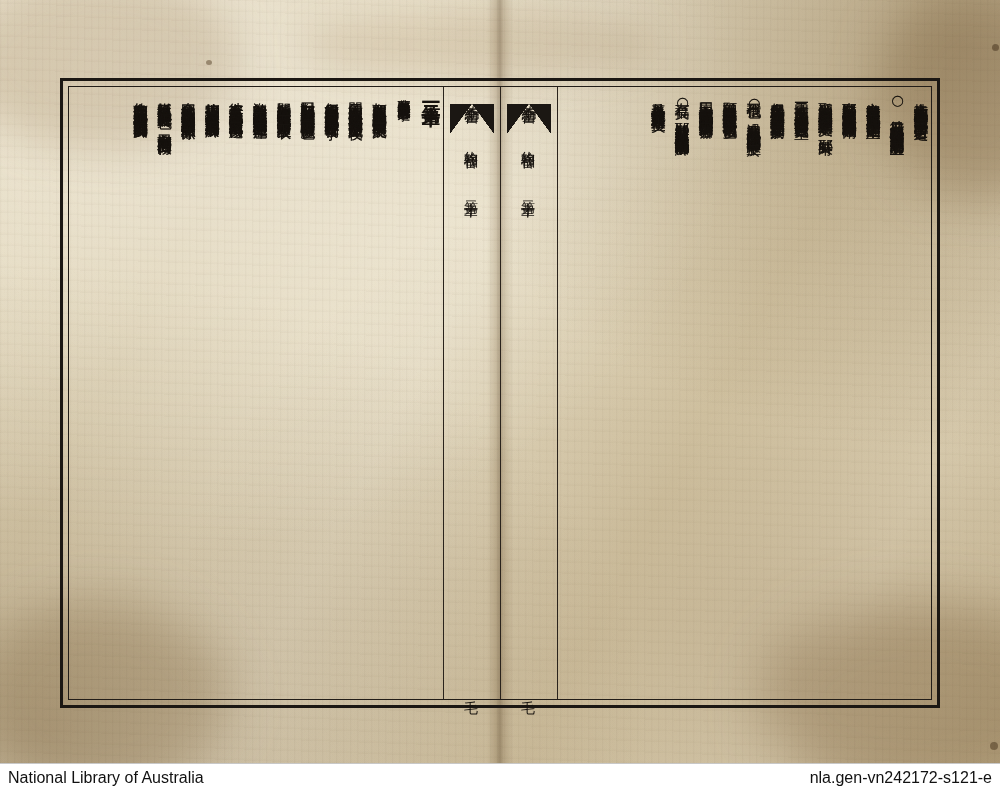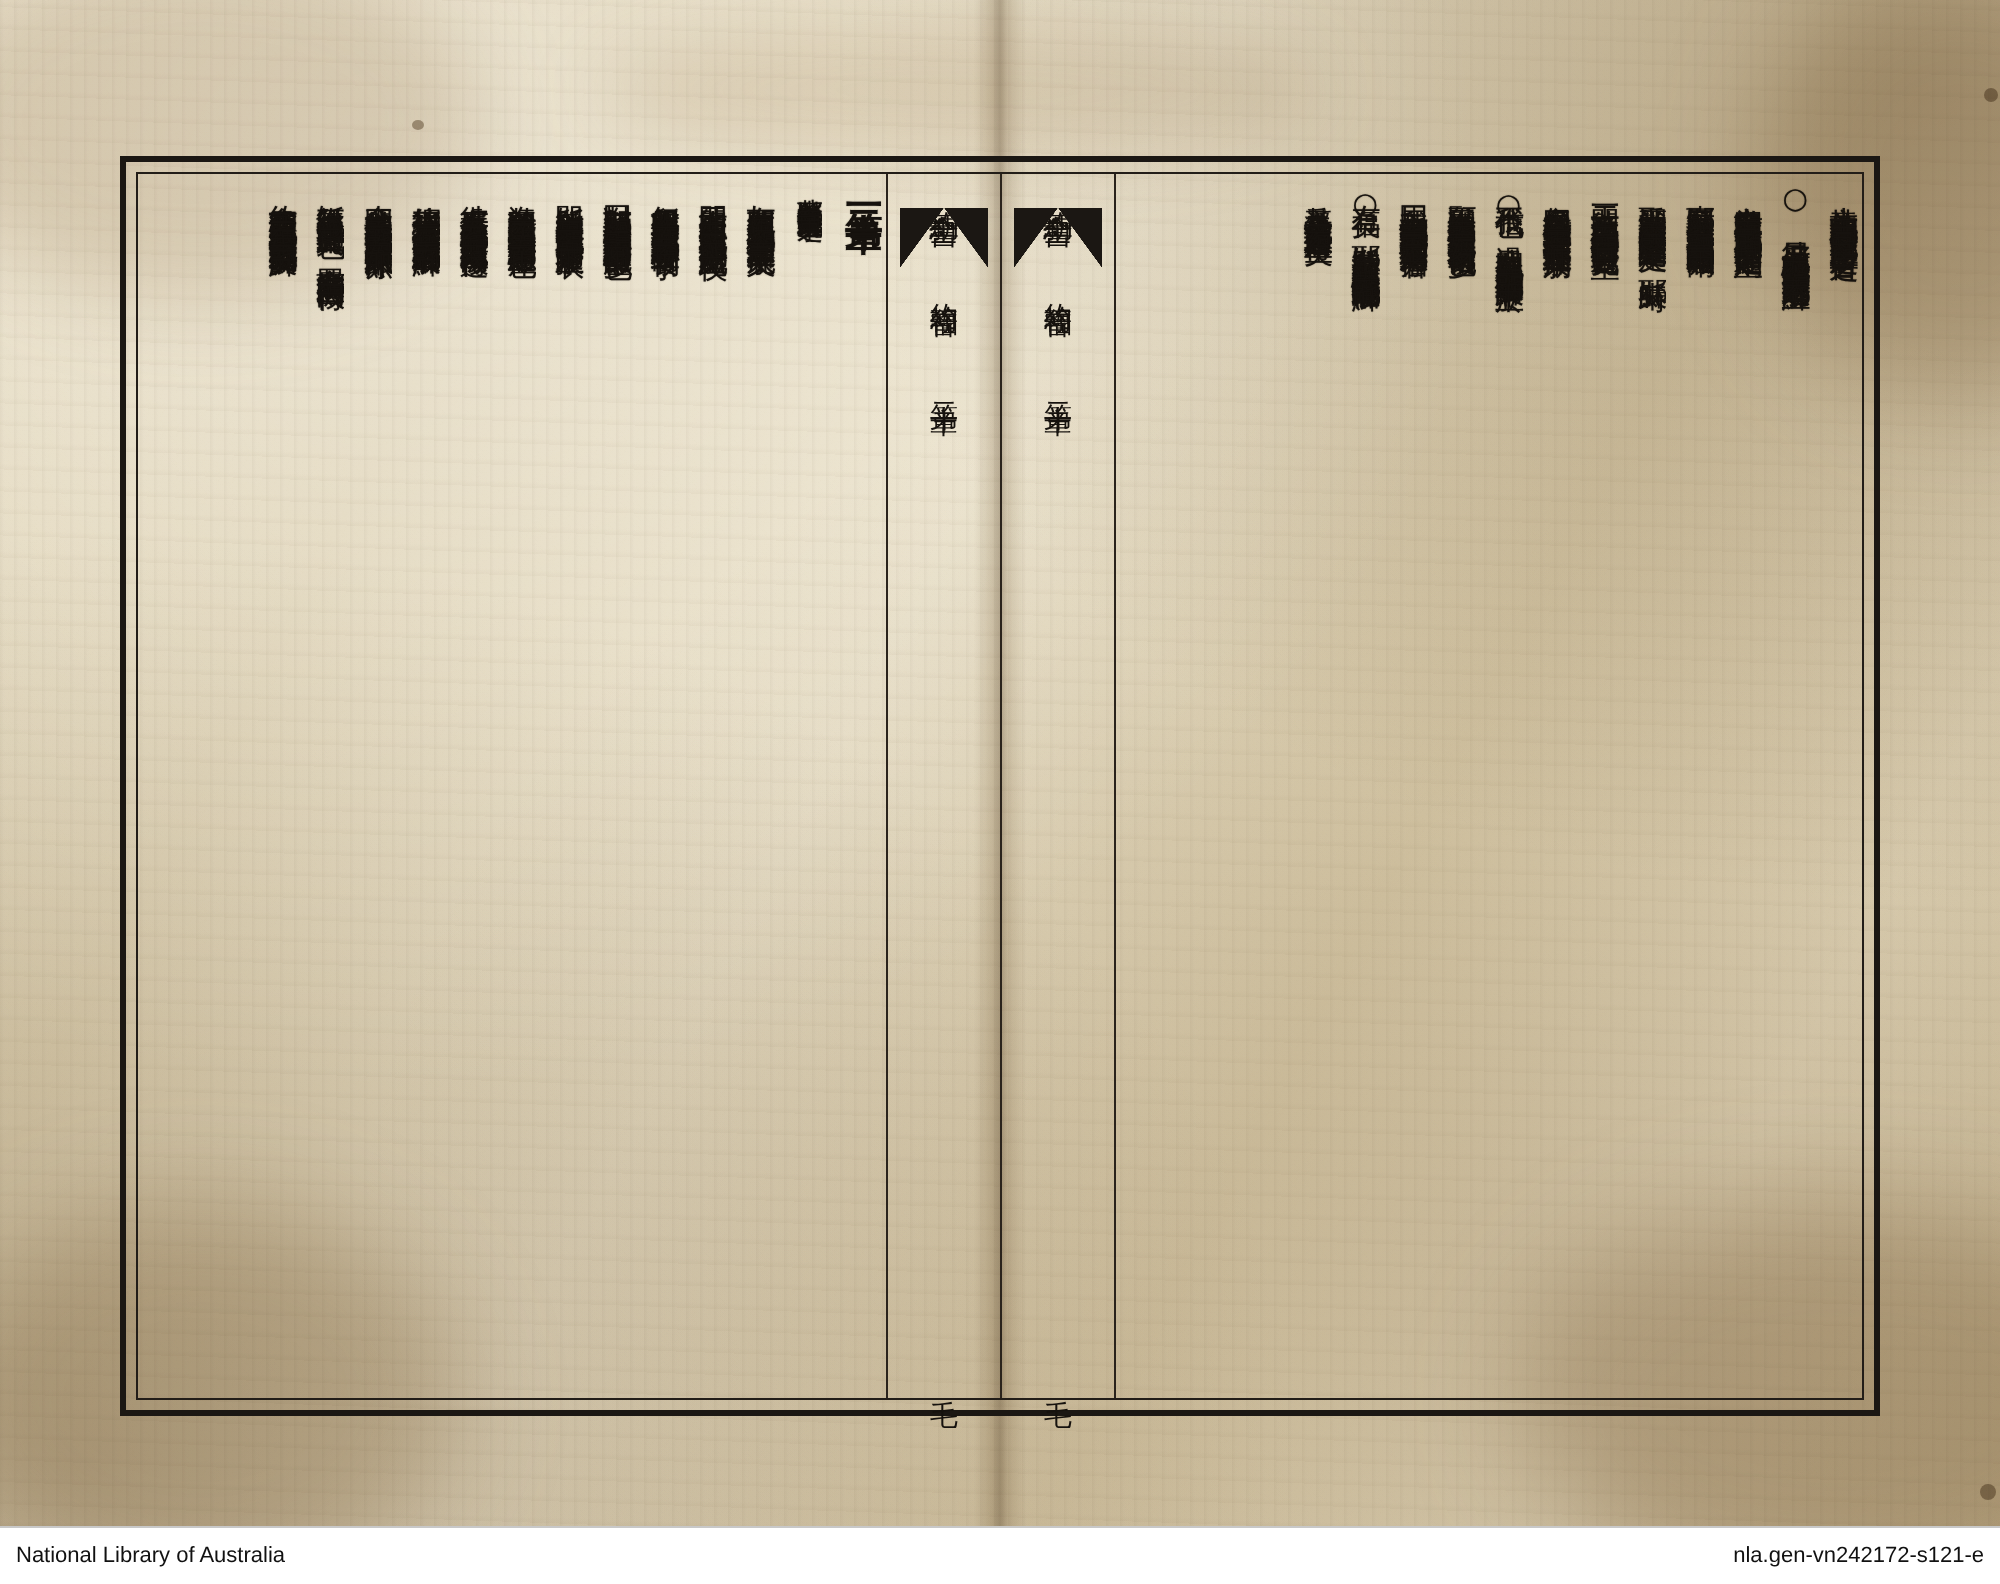--- a/index.html
+++ b/index.html
@@ -206,21 +206,21 @@
     width: 1000px;
     height: 29px;
     background: #ffffff;
     border-top: 1px solid #c8c8c8;
     display: flex;
     align-items: center;
     justify-content: space-between;
     padding: 0 8px;
     box-sizing: border-box;
     font-family: "Liberation Sans", sans-serif;
-    font-size: 11px;
+    font-size: 16px;
     color: #111;
   }
 </style>
 </head>
 <body>
 
 <div id="page">
 
   <div class="paper">
     <div class="paper-grain"></div>

